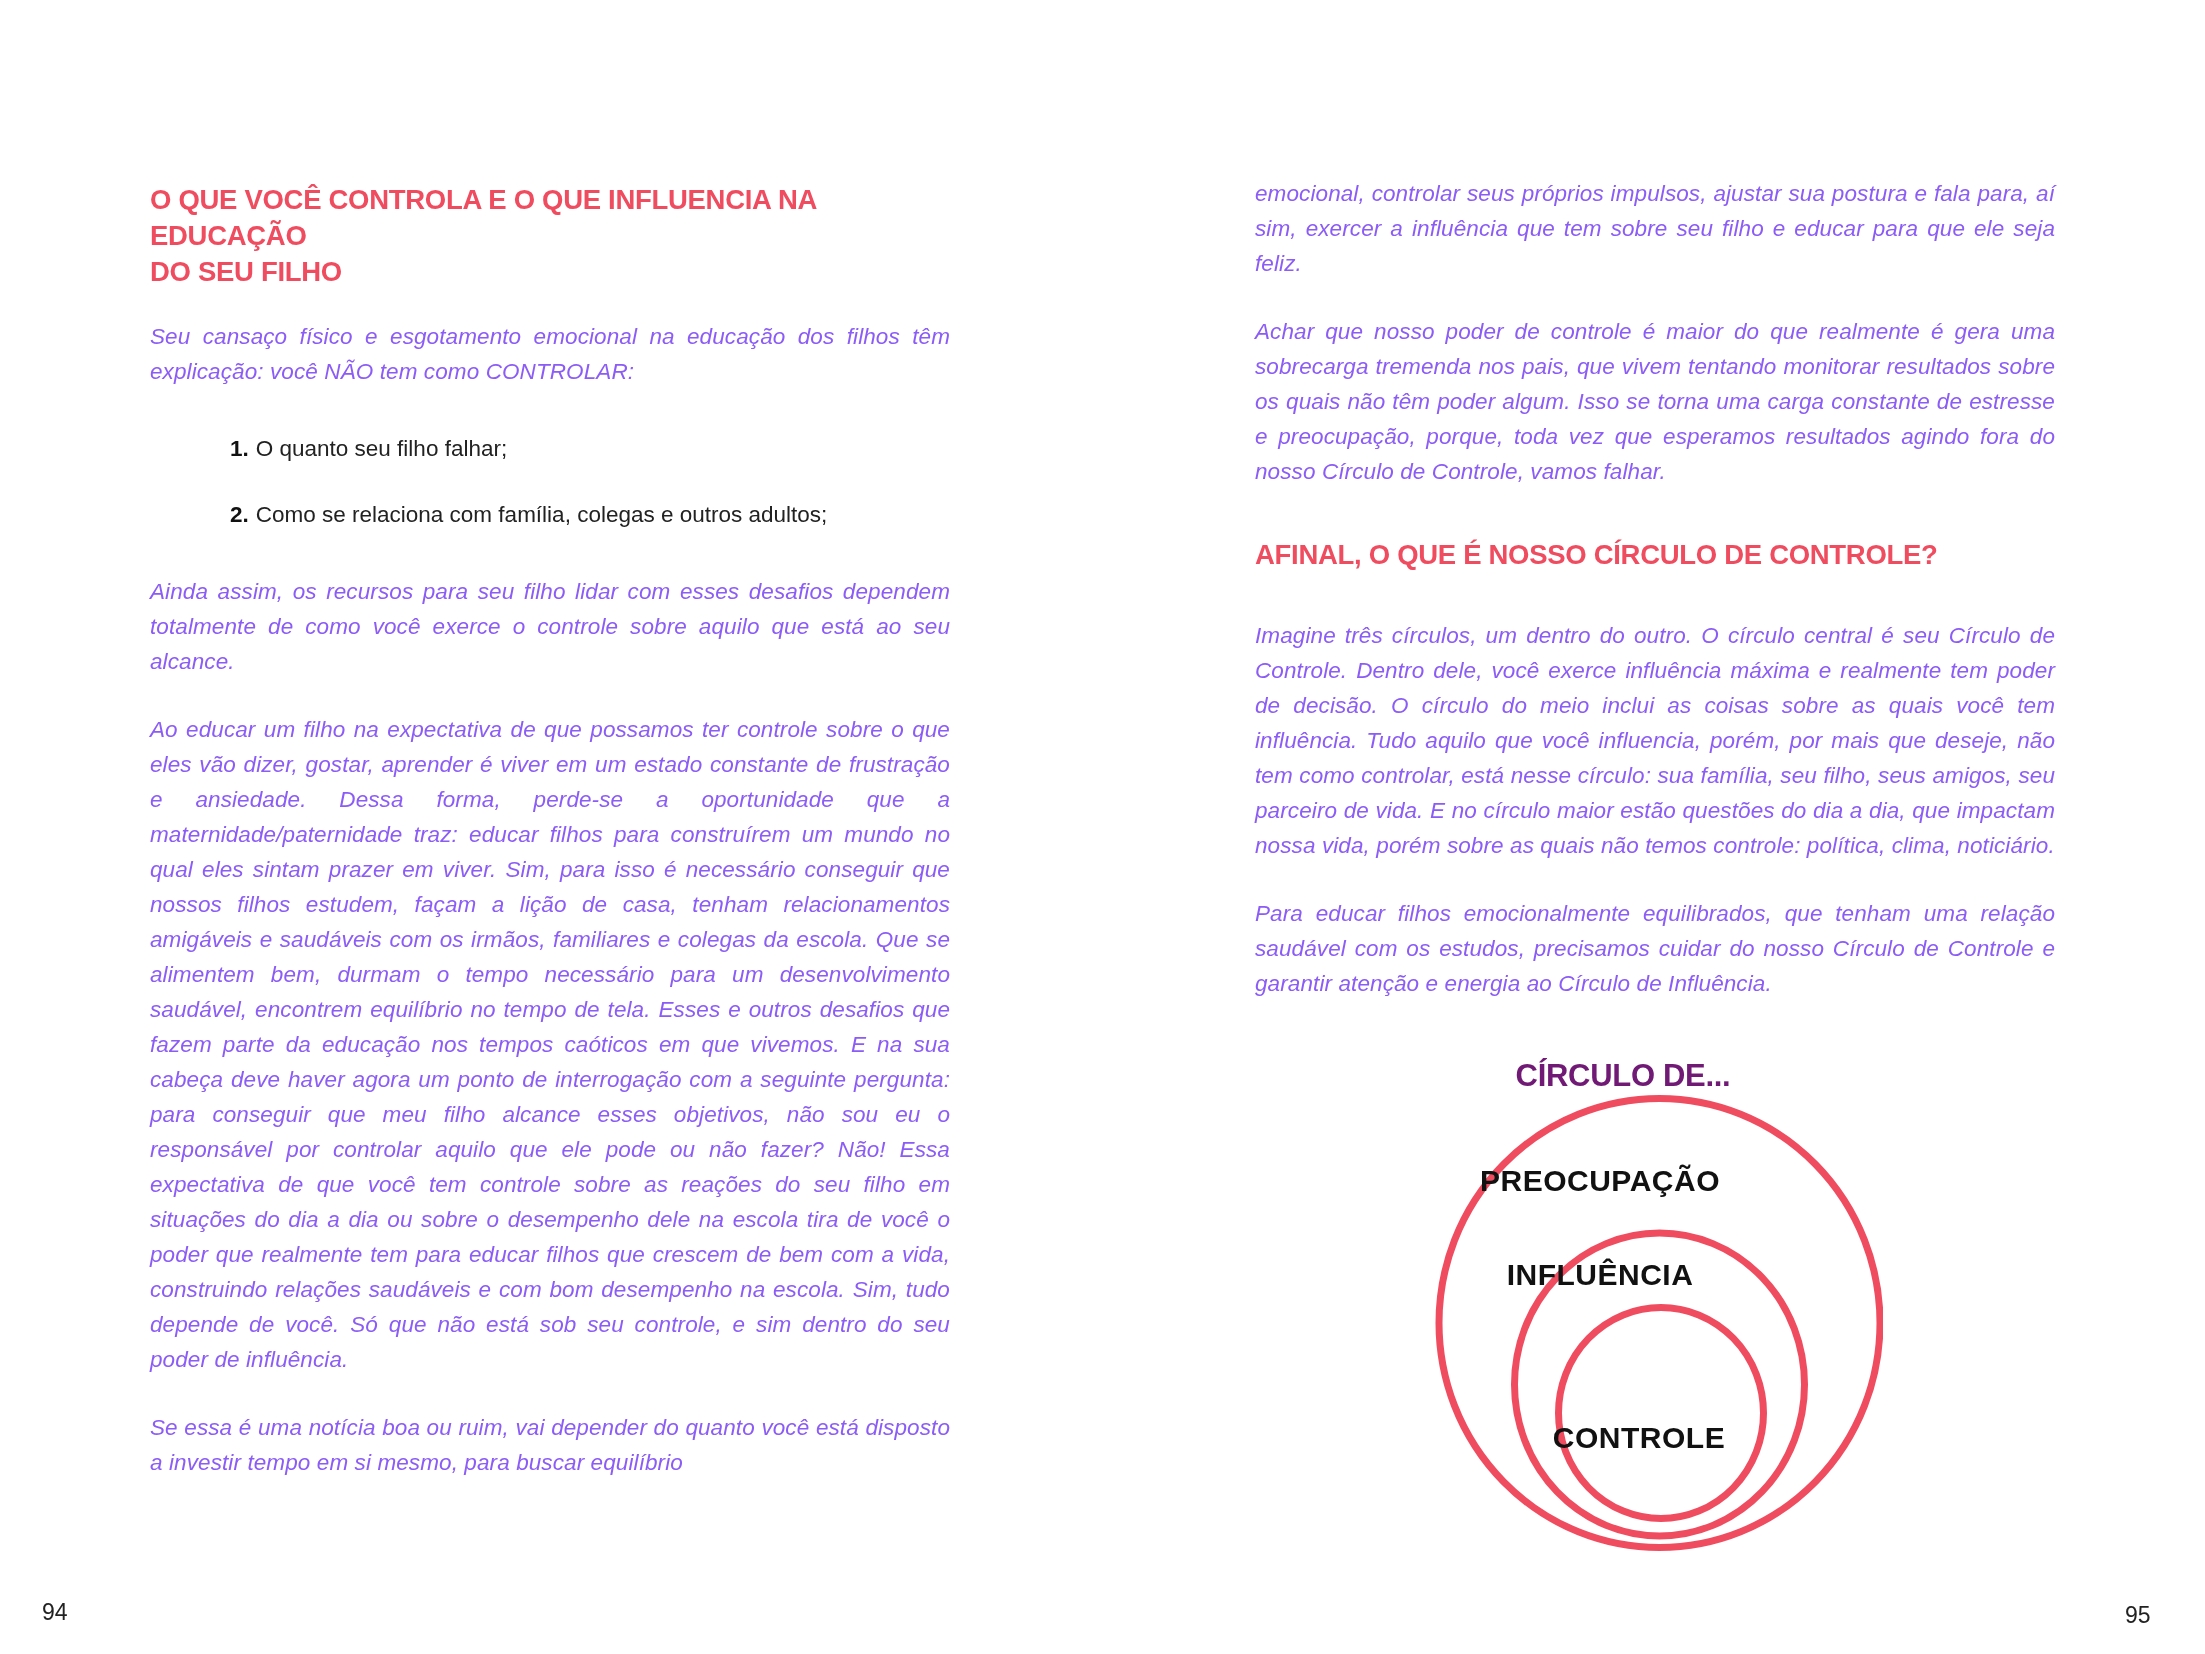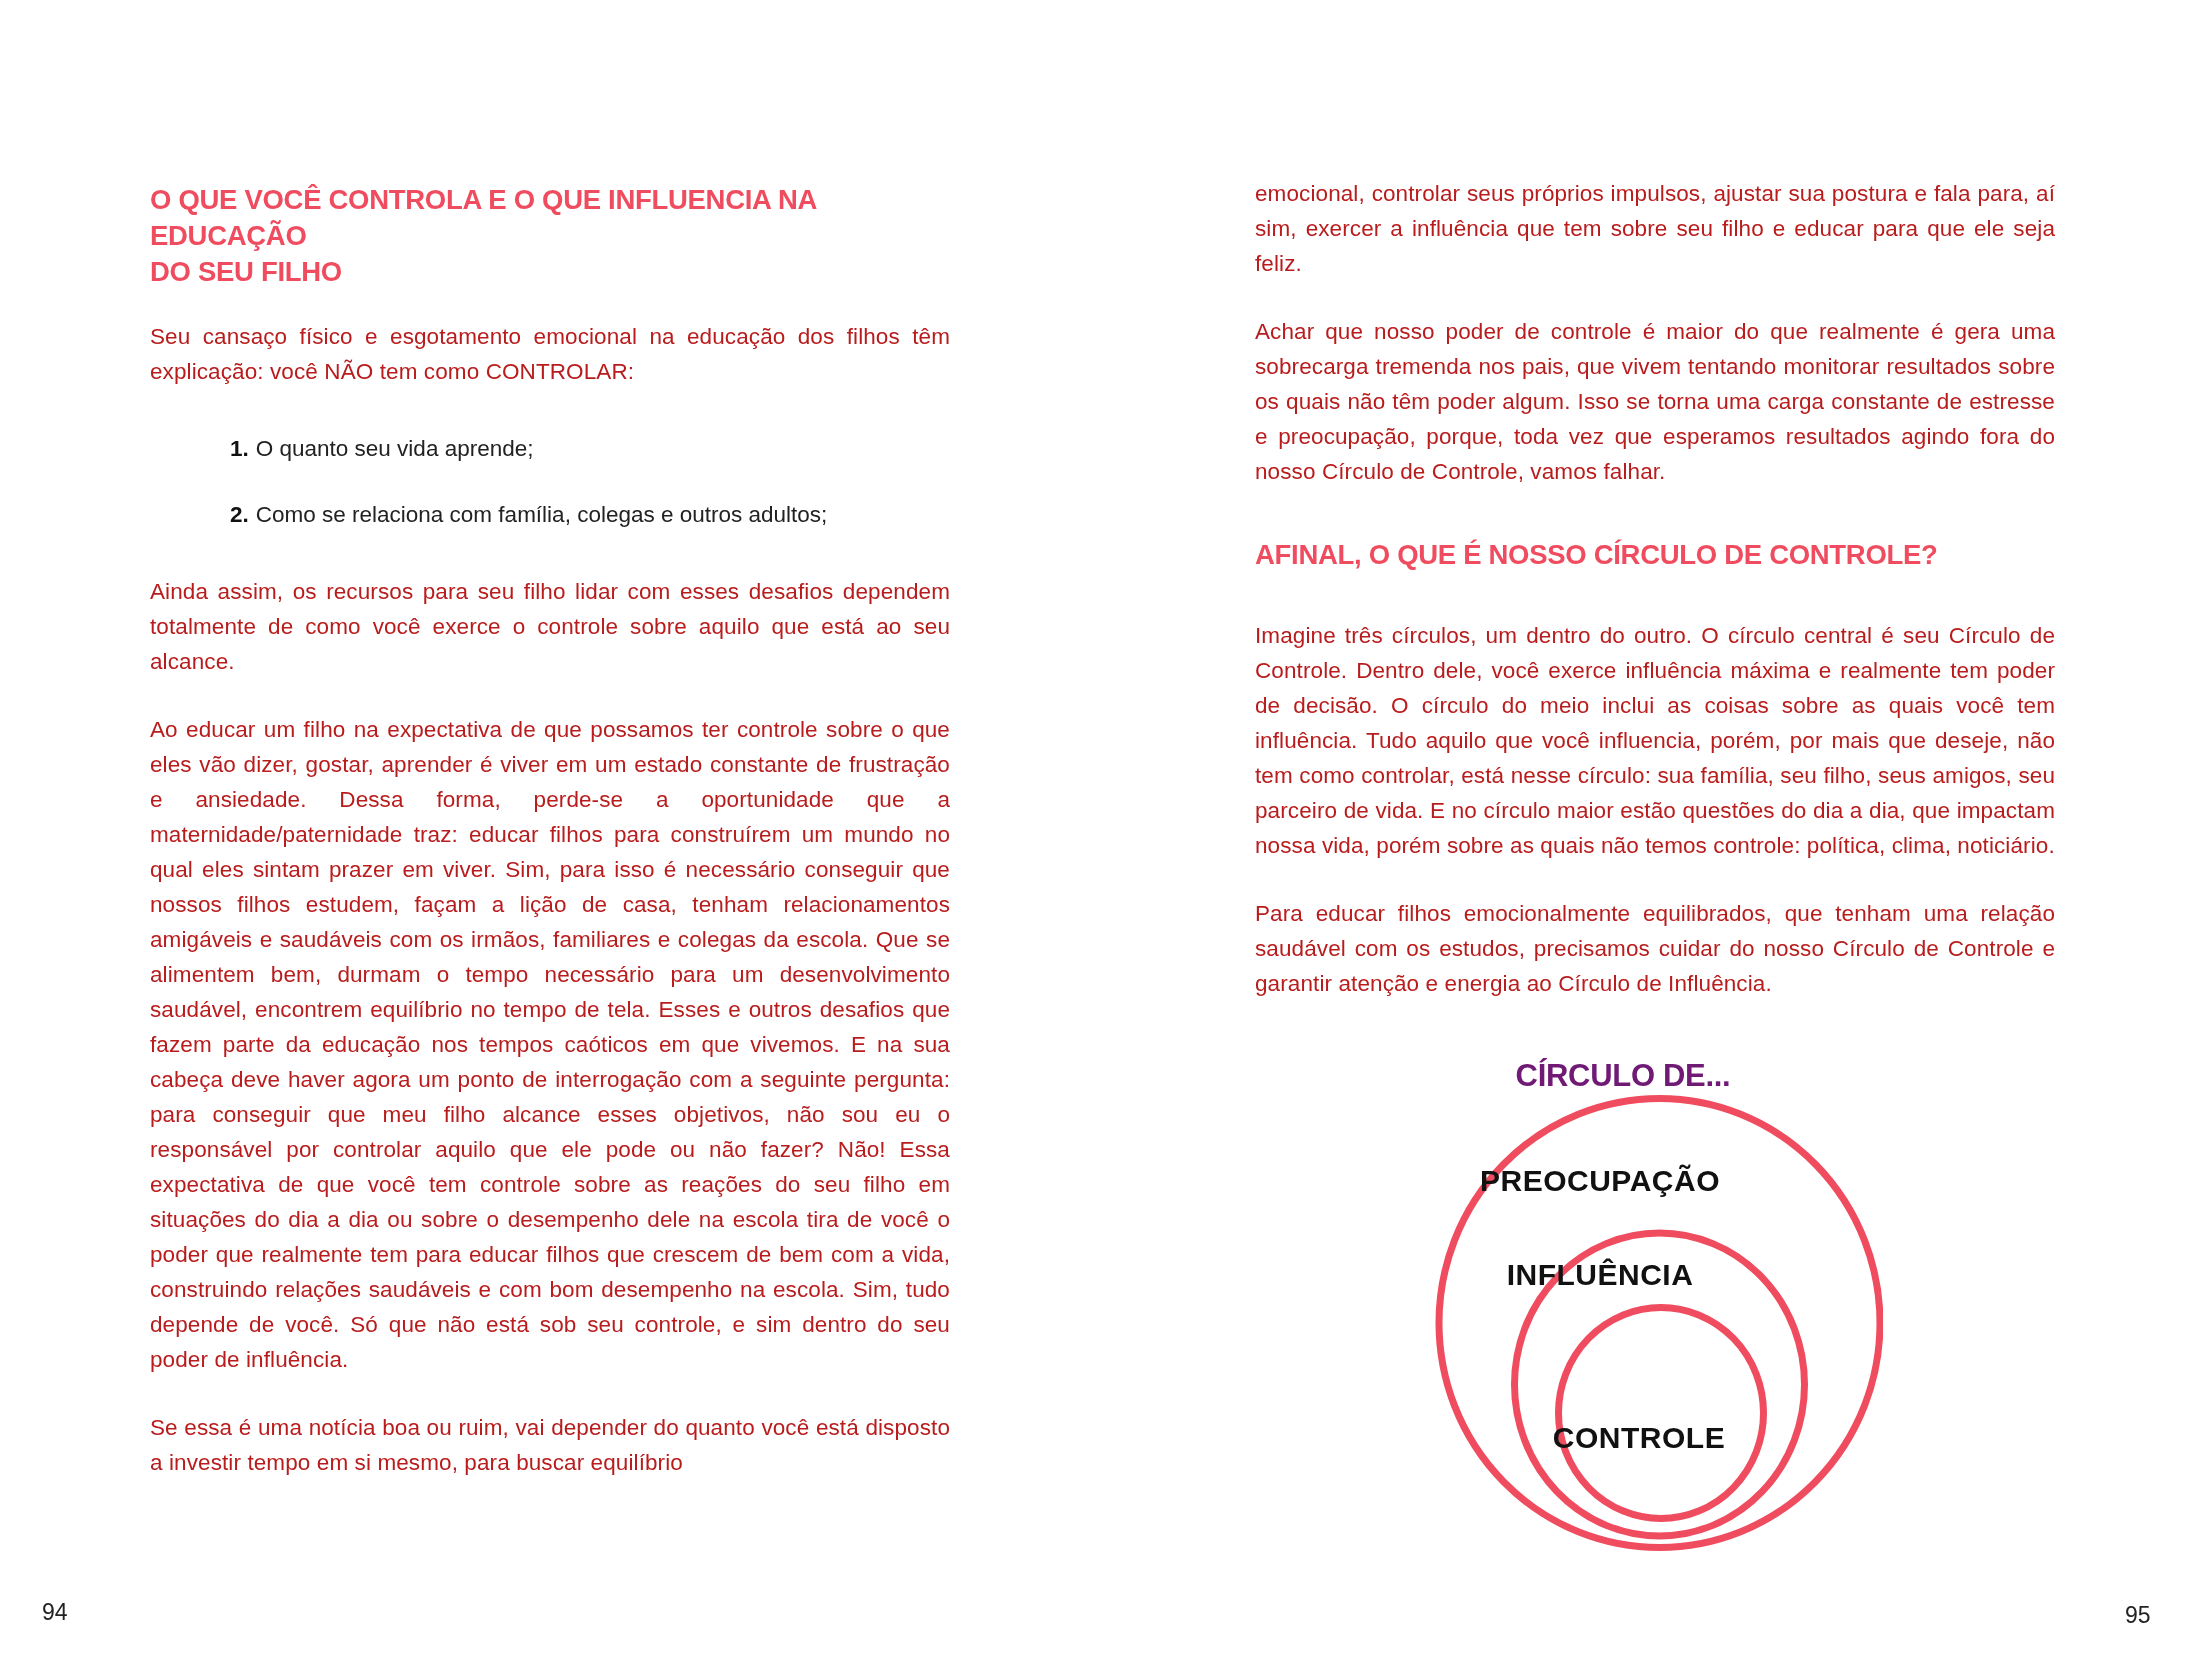--- a/index.html
+++ b/index.html
@@ -28,23 +28,24 @@
     margin: 0 0 29px 0;
   }
   .heading .hline { display: block; }
 
   .body-par {
     font-size: 22.5px;
     line-height: 35px;
     font-weight: 300;
     text-align: justify;
     letter-spacing: 0.1px;
-    color: #b91c1c;
+    color: #8b5cf6;
     margin: 0 0 33px 0;
     hyphens: auto;
+    font-style: italic;
   }
   .intro { margin-bottom: 42px; }
 
   .num-list { margin: 0 0 42px 0; }
   .list-item {
     font-size: 22.5px;
     line-height: 35px;
     font-weight: 300;
     color: #222222;
     margin: 0 0 31px 80px;
@@ -112,21 +113,21 @@
 <section class="column col-left">
   <h1 class="heading">
     <span class="hline">O QUE VOCÊ CONTROLA E O QUE INFLUENCIA NA EDUCAÇÃO</span>
     <span class="hline">DO SEU FILHO</span>
   </h1>
 
   <p class="body-par intro">Seu cansaço físico e esgotamento emocional na educação dos filhos têm explicação: você NÃO tem como CONTROLAR:</p>
 
   <div class="num-list">
     <div class="list-item">
-      <span class="list-num">1.</span><span>O quanto seu vida aprende;</span>
+      <span class="list-num">1.</span><span>O quanto seu filho falhar;</span>
     </div>
     <div class="list-item">
       <span class="list-num">2.</span><span>Como se relaciona com família, colegas e outros adultos;</span>
     </div>
   </div>
 
   <p class="body-par">Ainda assim, os recursos para seu filho lidar com esses desafios dependem totalmente de como você exerce o controle sobre aquilo que está ao seu alcance.</p>
   <p class="body-par">Ao educar um filho na expectativa de que possamos ter controle sobre o que eles vão dizer, gostar, aprender é viver em um estado constante de frustração e ansiedade. Dessa forma, perde-se a oportunidade que a maternidade/paternidade traz: educar filhos para construírem um mundo no qual eles sintam prazer em viver. Sim, para isso é necessário conseguir que nossos filhos estudem, façam a lição de casa, tenham relacionamentos amigáveis e saudáveis com os irmãos, familiares e colegas da escola. Que se alimentem bem, durmam o tempo necessário para um desenvolvimento saudável, encontrem equilíbrio no tempo de tela. Esses e outros desafios que fazem parte da educação nos tempos caóticos em que vivemos. E na sua cabeça deve haver agora um ponto de interrogação com a seguinte pergunta: para conseguir que meu filho alcance esses objetivos, não sou eu o responsável por controlar aquilo que ele pode ou não fazer? Não! Essa expectativa de que você tem controle sobre as reações do seu filho em situações do dia a dia ou sobre o desempenho dele na escola tira de você o poder que realmente tem para educar filhos que crescem de bem com a vida, construindo relações saudáveis e com bom desempenho na escola. Sim, tudo depende de você. Só que não está sob seu controle, e sim dentro do seu poder de influência.</p>
   <p class="body-par">Se essa é uma notícia boa ou ruim, vai depender do quanto você está disposto a investir tempo em si mesmo, para buscar equilíbrio</p>
 </section>

